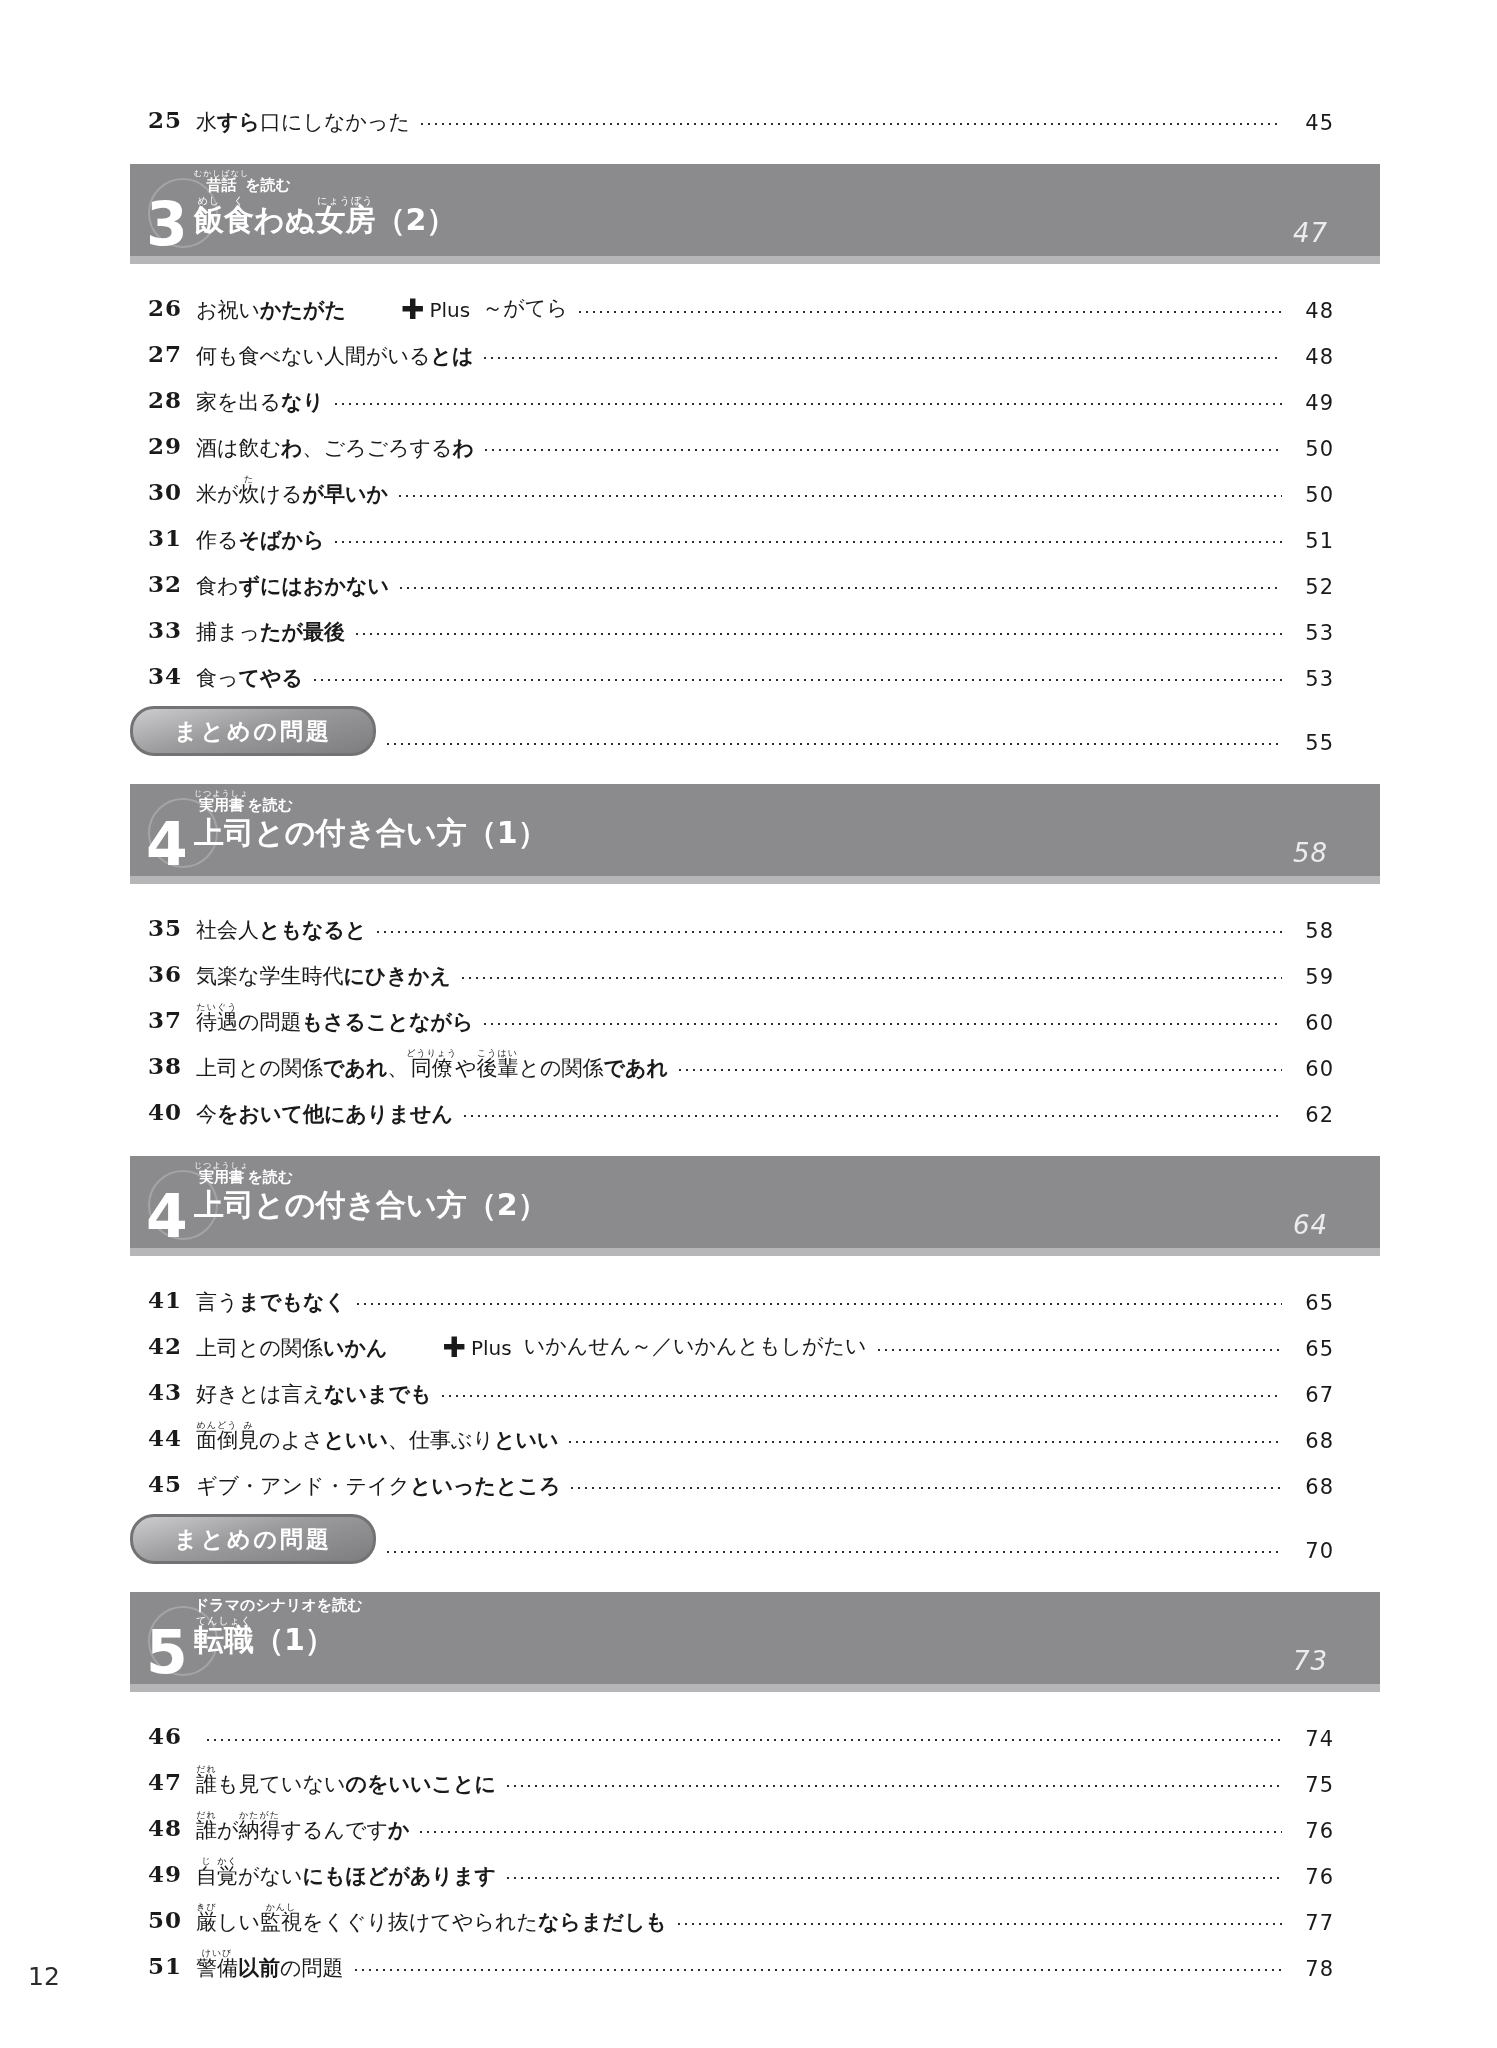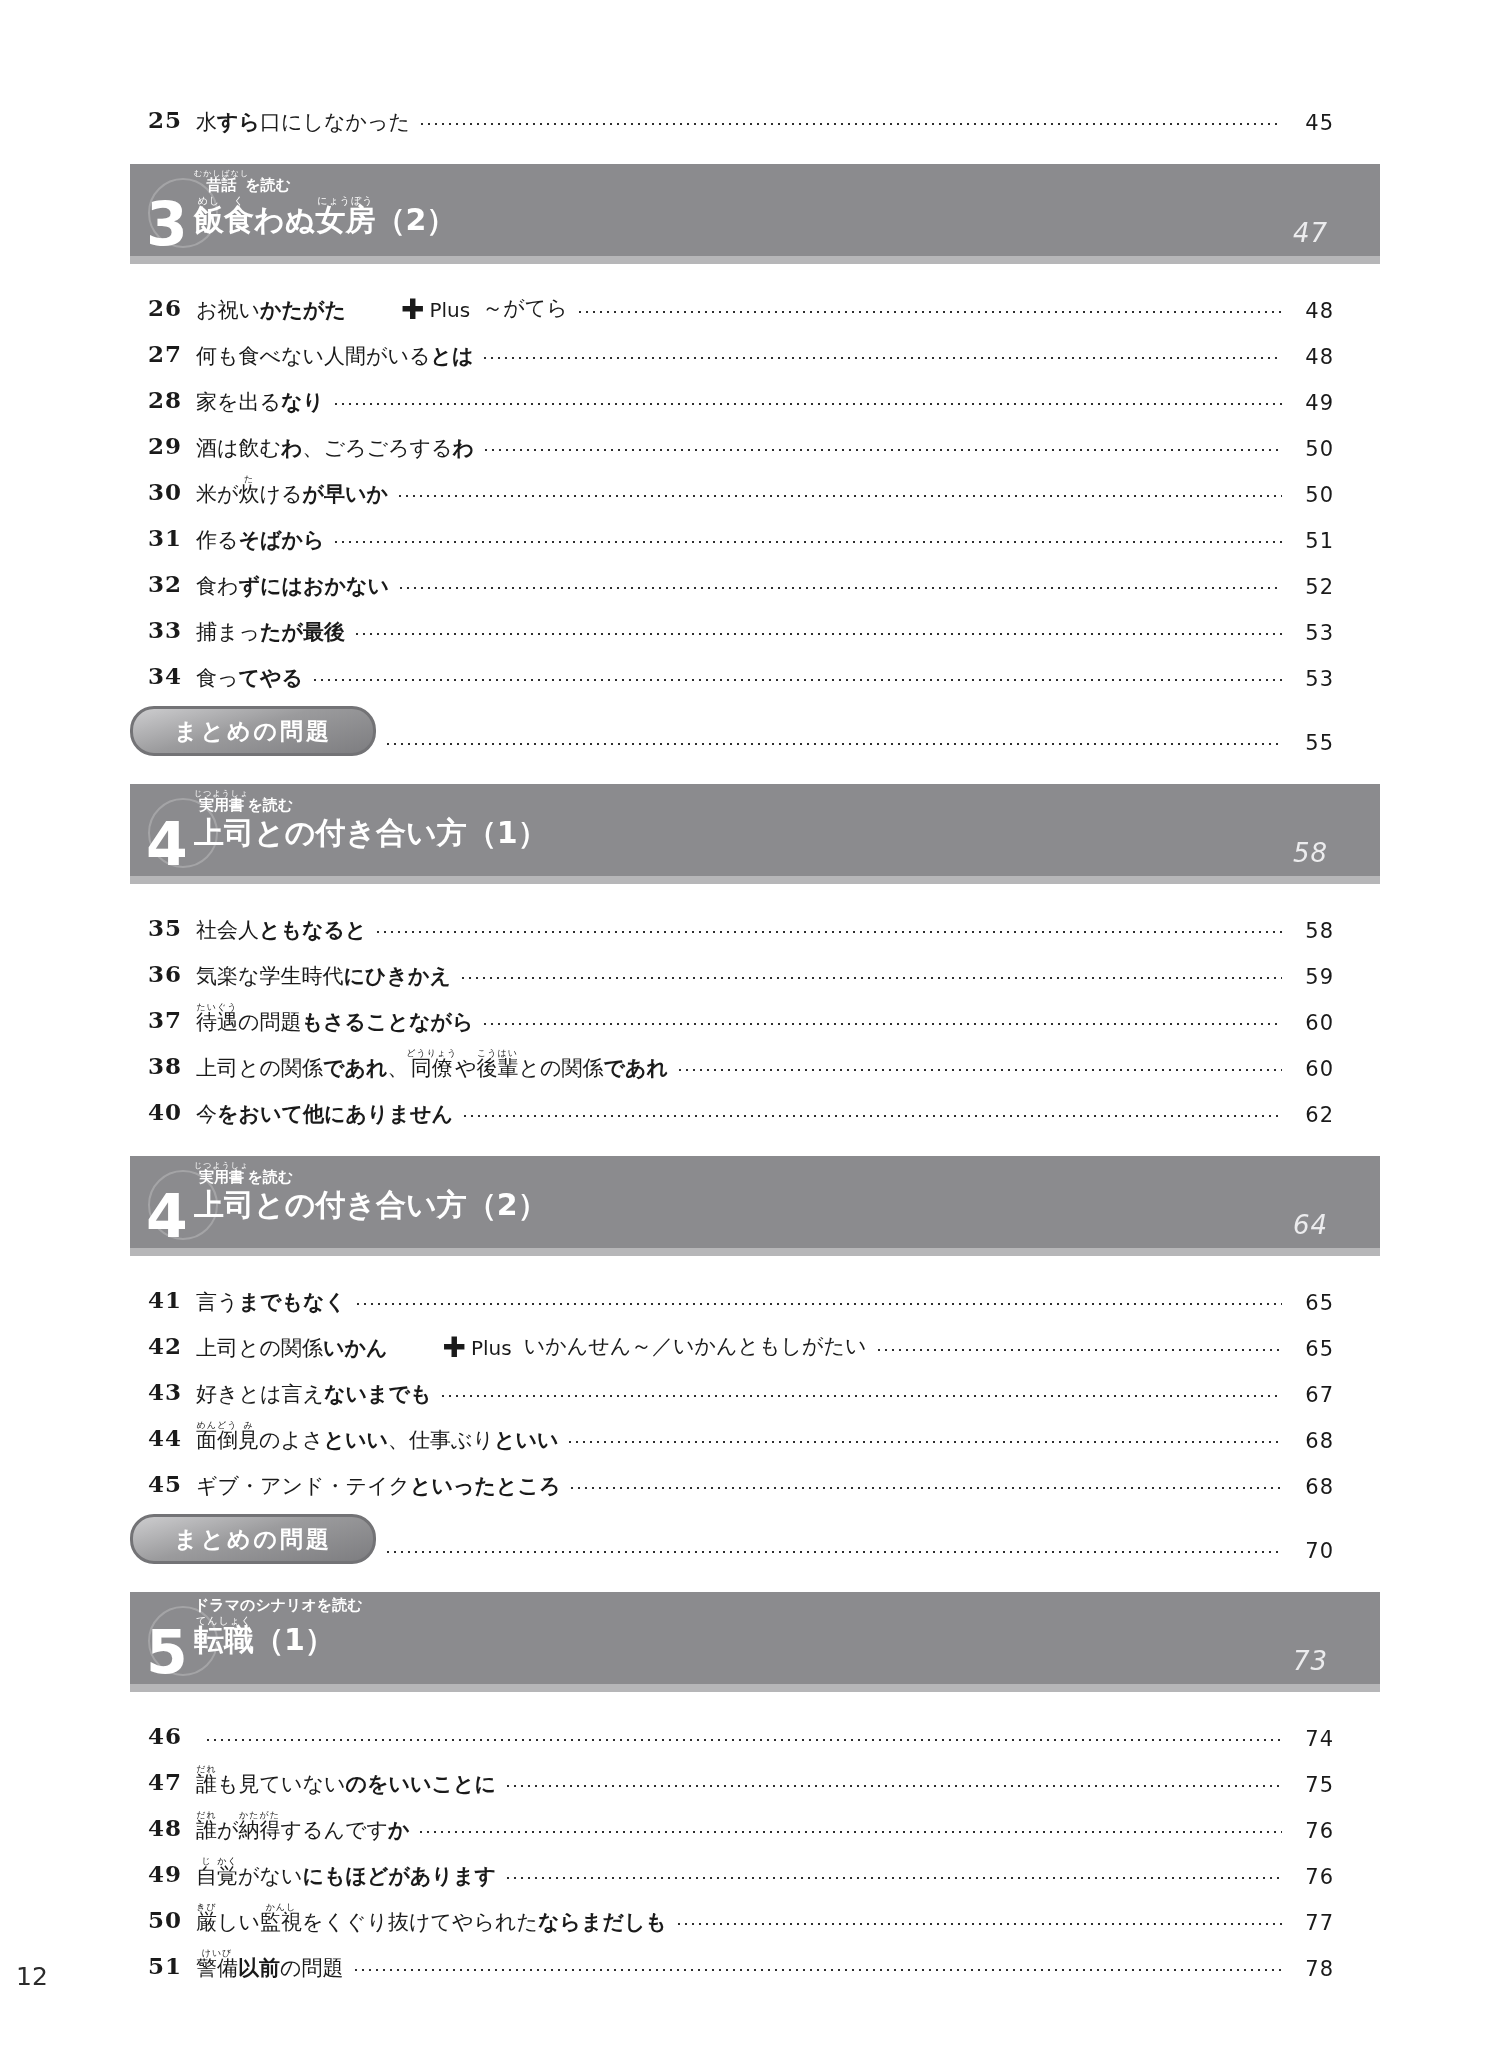--- a/index.html
+++ b/index.html
@@ -58,21 +58,21 @@
   
   .sumrow{height:58px;padding-left:0;margin-top:6px;margin-bottom:2px;}
   .pill{
     flex:none;width:240px;height:44px;border-radius:24px;margin-bottom:2px;
     background:linear-gradient(165deg,#cdcdcf 0%,#9b9b9d 45%,#7d7d80 100%);
     border:3px solid #737376;display:flex;align-items:center;justify-content:center;
   }
   .pill-label{color:#ffffff;font-weight:bold;font-size:23px;letter-spacing:3px;text-align:center;}
 
   
-  .folio{position:absolute;left:16px;top:1962px;font-size:25px;color:#2b2b2b;}
+  .folio{position:absolute;left:28px;top:1962px;font-size:25px;color:#2b2b2b;}
 </style>
 </head>
 <body>
 
 <div id="toc">
     <div class="row">
       <span class="num">25</span>
       <span class="title"><span>水</span><span class="bd">すら</span><span>口にしなかった</span></span>
       <span class="leader"></span>
       <span class="pg">45</span>

